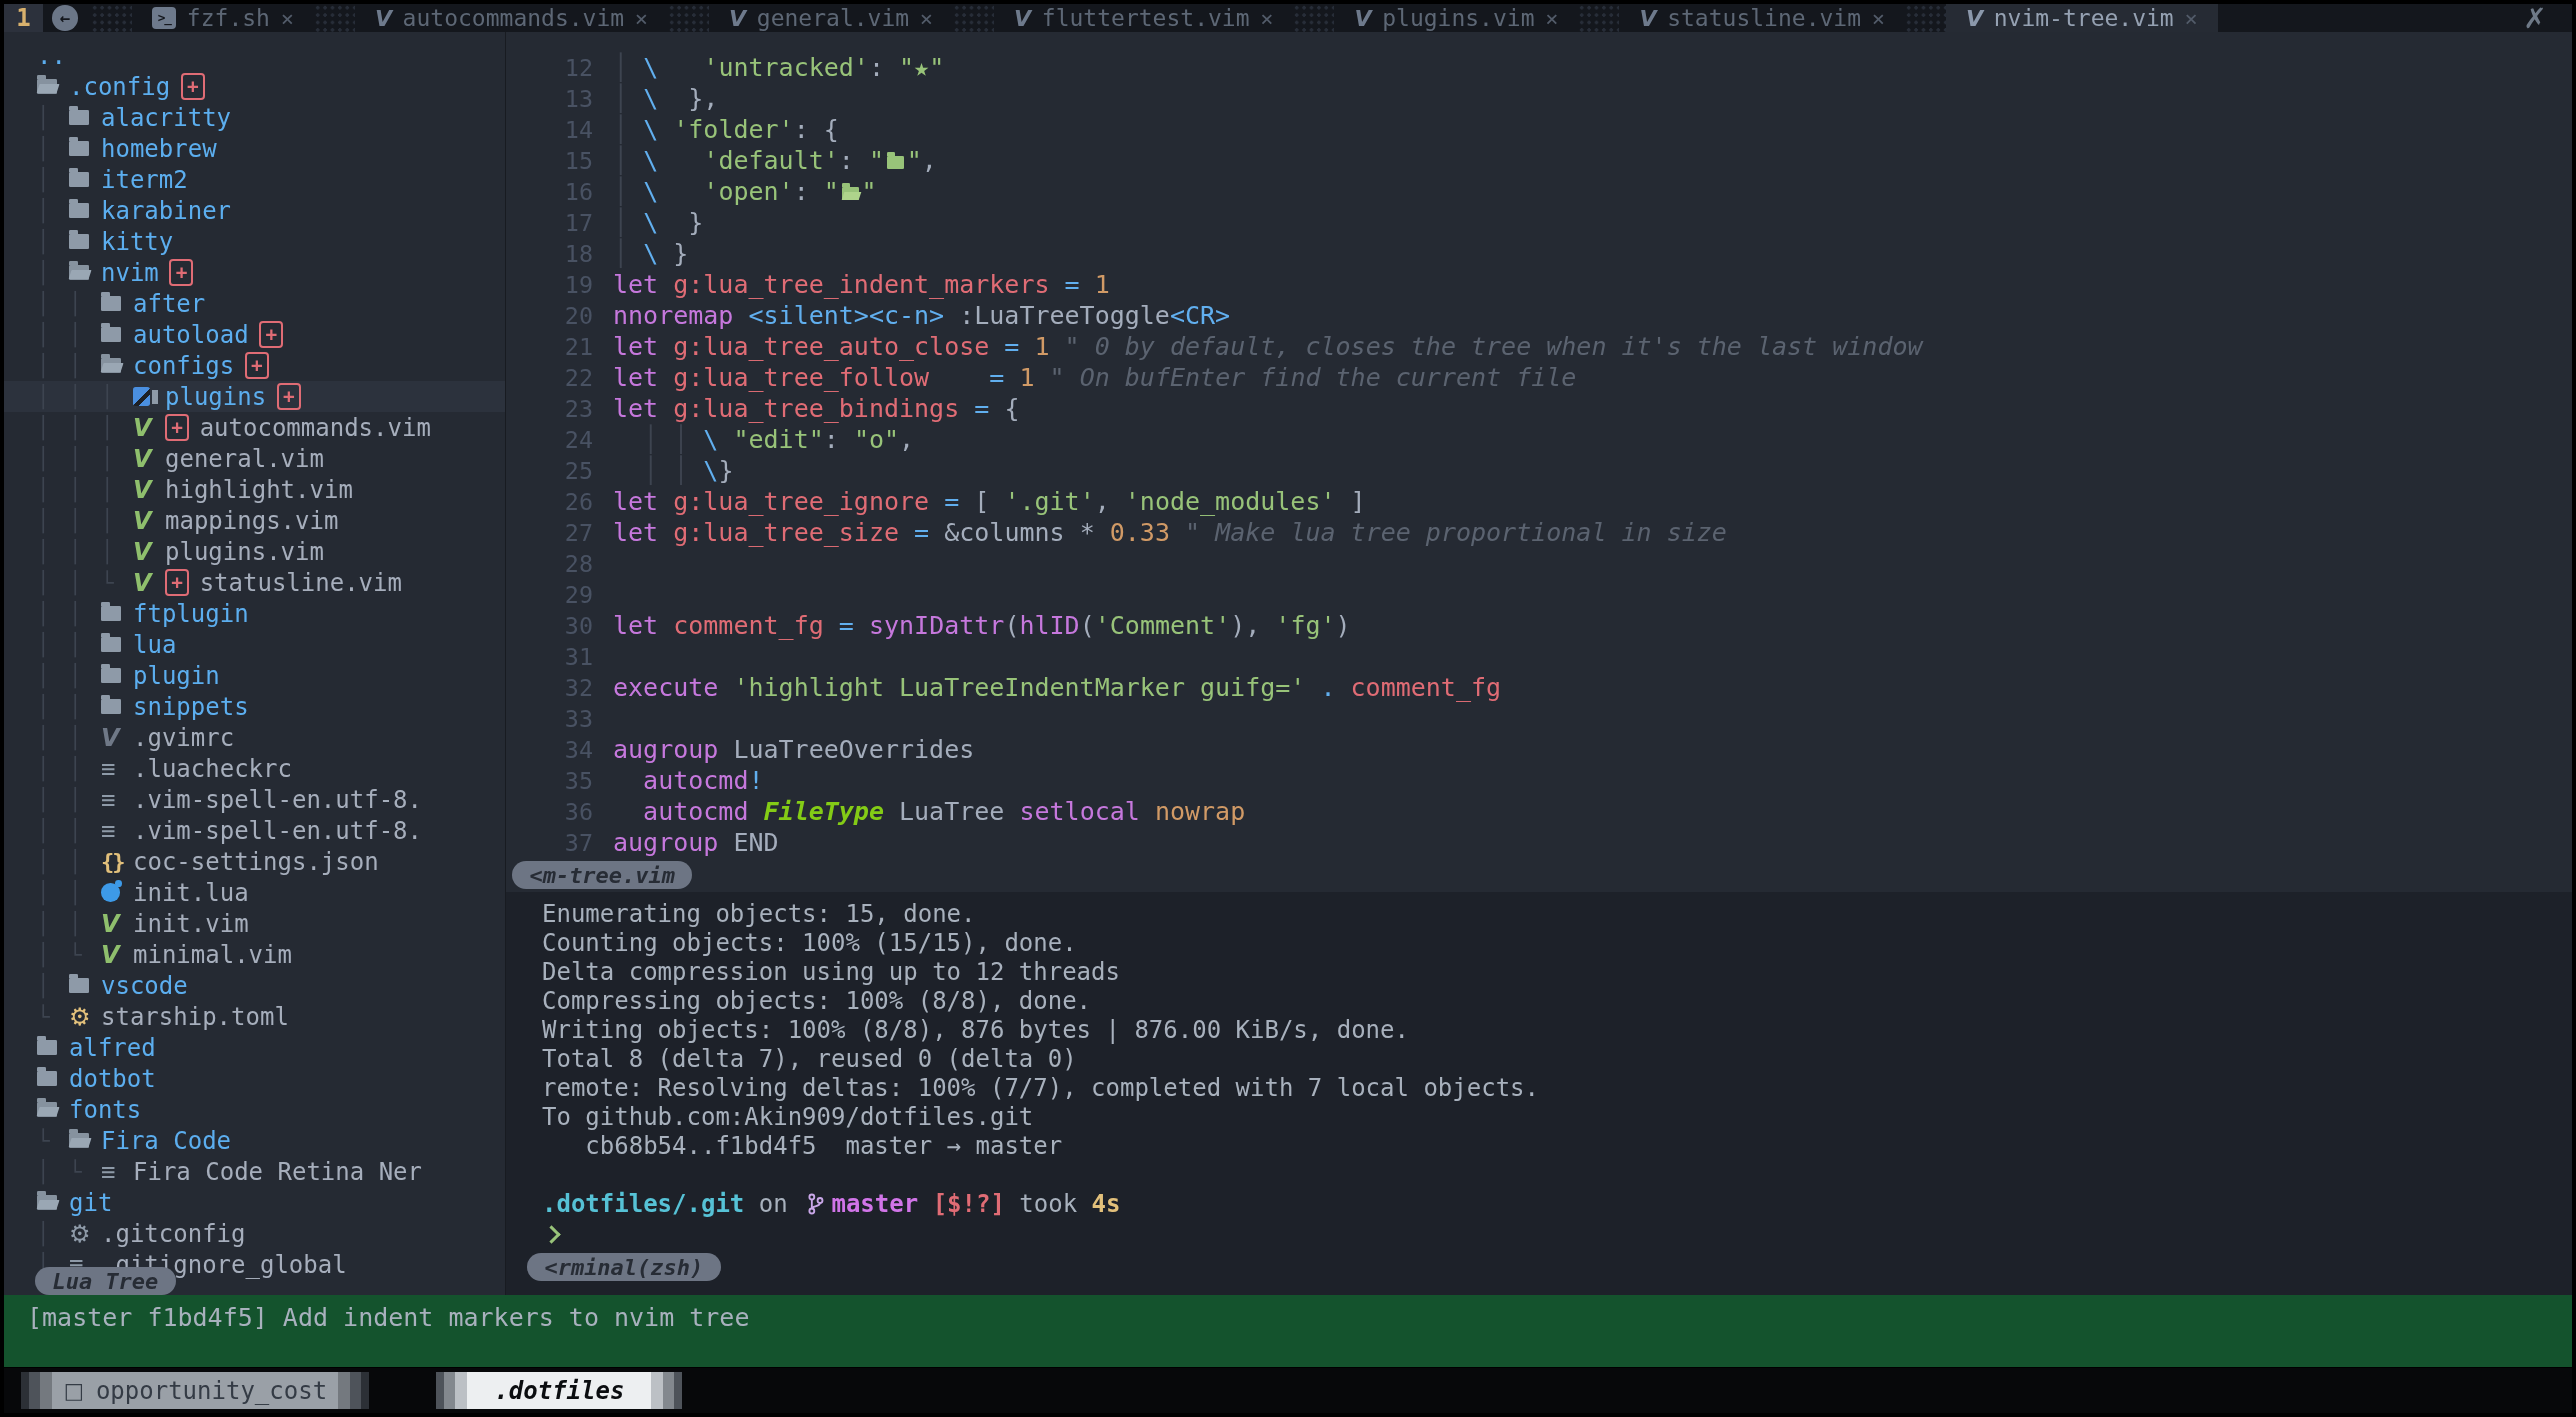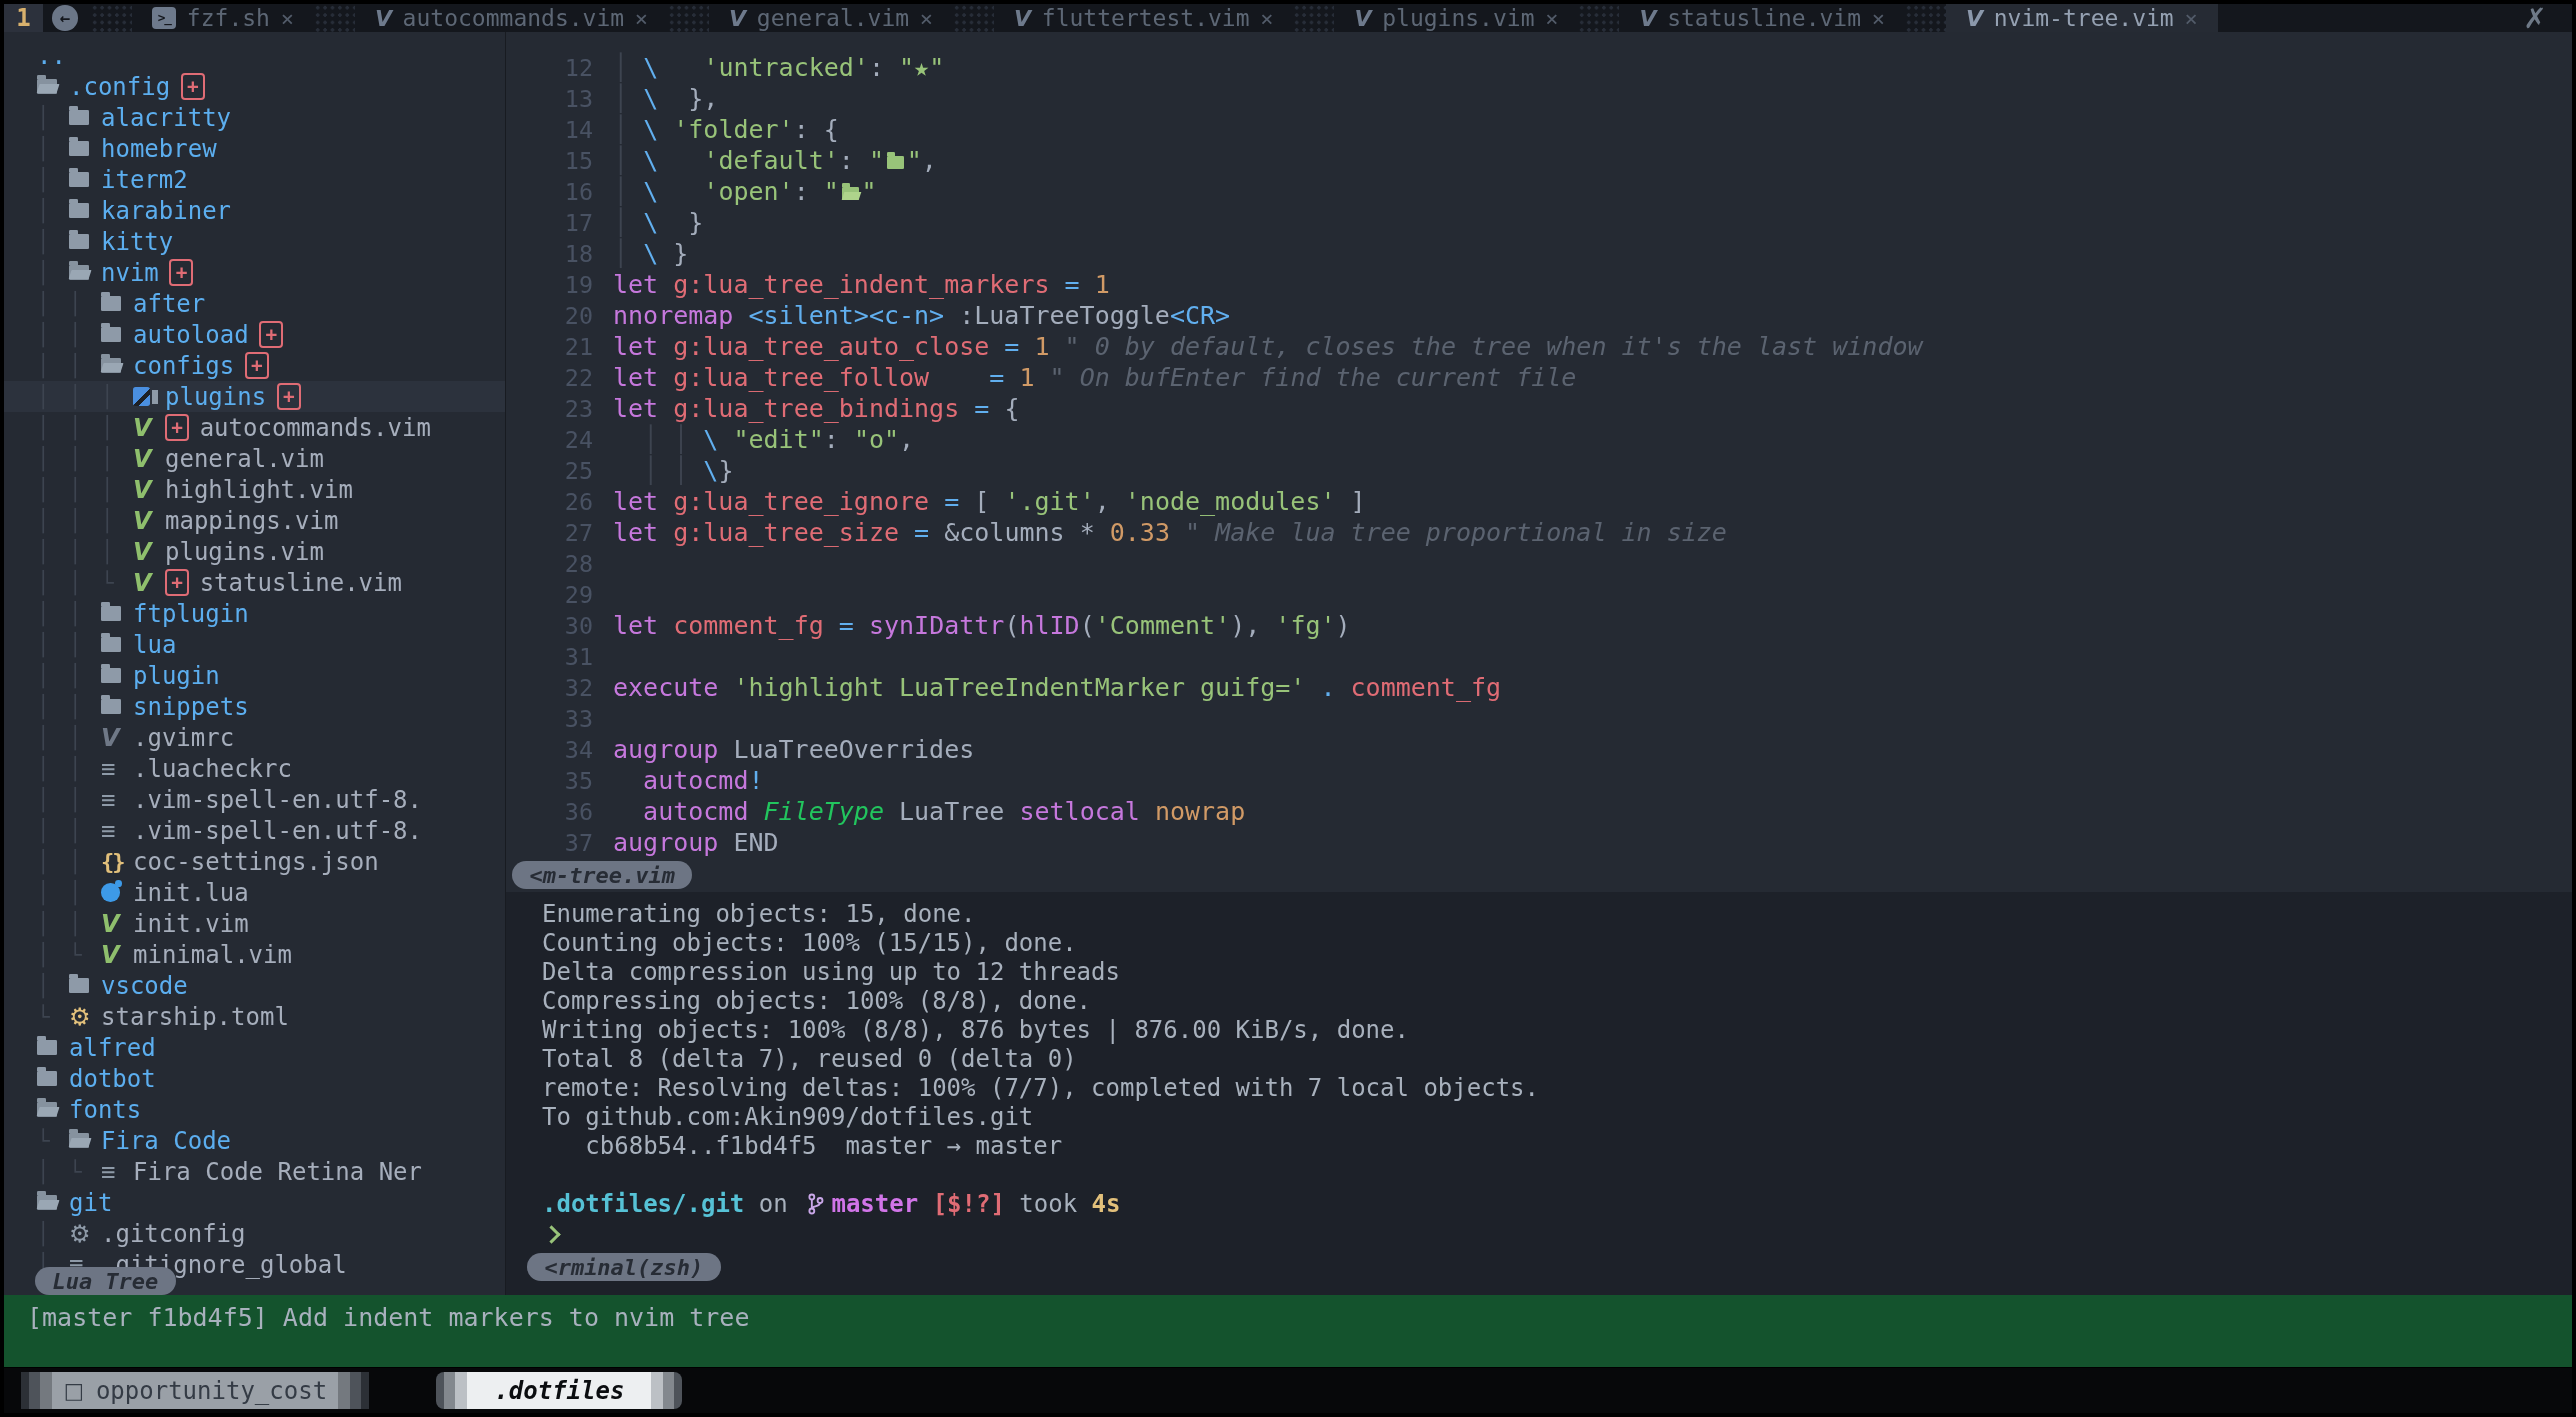--- a/index.html
+++ b/index.html
@@ -58,21 +58,21 @@
   .iplug::after{content:"";position:absolute;right:-8px;top:3.3px;width:6px;height:13.4px;background:#8e9aa8;}
   
   #editor{position:absolute;left:505px;top:32px;width:2067px;height:860px;background:#252a33;
           border-left:1.3px solid #181b21;box-sizing:border-box;padding-top:20px;overflow:hidden;}
   .cl{display:flex;height:31px;align-items:center;}
   .ln{width:87px;flex:none;text-align:right;color:#495263;font-size:23.4px;}
   .lc{white-space:pre;padding-left:20px;font-size:25px;}
   .tk-k{color:#c678dd;} .tk-v{color:#e06c75;} .tk-o{color:#61afef;} .tk-s{color:#98c379;}
   .tk-n{color:#d19a66;} .tk-f{color:#a4adbc;} .tk-g{color:#3d4450;}
   .tk-c{color:#5b6370;font-style:italic;}
-  .tk-y{color:#22c55e;font-weight:normal;font-style:italic;}
+  .tk-y{color:#84cc16;font-weight:bold;font-style:italic;}
   .sfold{display:inline-block;width:17.4px;height:13.4px;background:#98c379;border-radius:1.3px;position:relative;margin:0 2.7px;}
   .sfold::before{content:"";position:absolute;top:-3.3px;left:0;width:8px;height:3.3px;background:#98c379;border-radius:1.3px 1.3px 0 0;}
   .sfold.open::after{content:"";position:absolute;left:1.3px;bottom:0;width:17.4px;height:8px;background:#aed48b;transform:skewX(-18deg);}
   
   #term{position:absolute;left:505px;top:892px;width:2067px;height:404px;background:#1d2129;
         border-left:1.3px solid #181b21;box-sizing:border-box;padding:8px 0 0 36px;overflow:hidden;}
   .tline{height:29px;font-size:24px;color:#a8b1bd;white-space:pre;}
   .pP{color:#56c2d6;font-weight:bold;} .pF{color:#a8b1bd;} .pB{color:#d175e8;font-weight:bold;}
   .pR{color:#e06c75;font-weight:bold;} .pY{color:#e2c07b;font-weight:bold;}
   .branchsvg{vertical-align:-4px;margin:0 6.7px 0 4px;}
@@ -87,21 +87,21 @@
   
   #cmdline{position:absolute;left:4px;top:1295px;right:4px;height:72px;background:#14532d;
            color:#a8b1bd;font-size:25px;white-space:pre;padding:8px 0 0 23px;box-sizing:border-box;}
   
   #tmuxbar{position:absolute;left:4px;top:1368px;right:4px;height:45px;background:#07080a;
            display:flex;align-items:center;}
   .twin{height:37px;display:flex;align-items:center;justify-content:center;font-size:24px;gap:12px;}
   .twin1{margin-left:17.4px;width:348px;color:#343b45;
     background:linear-gradient(90deg,#2c3036 0 8px,#4e535a 8px 18.7px,#74797f 18.7px 31px,#9aa0a7 31px calc(100% - 31px),#74797f calc(100% - 31px) calc(100% - 18.7px),#4e535a calc(100% - 18.7px) calc(100% - 8px),#2c3036 calc(100% - 8px));}
   .twin2{margin-left:67px;width:246px;color:#0b0d10;font-weight:bold;font-style:italic;
-    background:linear-gradient(90deg,#4e535a 0 8px,#83888e 8px 18.7px,#bcc0c5 18.7px 31px,#edeff1 31px calc(100% - 31px),#bcc0c5 calc(100% - 31px) calc(100% - 18.7px),#83888e calc(100% - 18.7px) calc(100% - 8px),#4e535a calc(100% - 8px));border-radius:8px;}
+    background:linear-gradient(90deg,#4e535a 0 8px,#83888e 8px 18.7px,#bcc0c5 18.7px 31px,#edeff1 31px calc(100% - 31px),#bcc0c5 calc(100% - 31px) calc(100% - 18.7px),#83888e calc(100% - 18.7px) calc(100% - 8px),#4e535a calc(100% - 8px));}
   .winglyph{font-family:"DejaVu Sans",sans-serif;font-size:21.4px;}
 </style>
 </head>
 <body>
 
 <div id="app">
   <div id="tabbar">
     <div id="twins">
         <span class="tw-ind1">1</span>
         <span class="tw-ind2">2</span>

